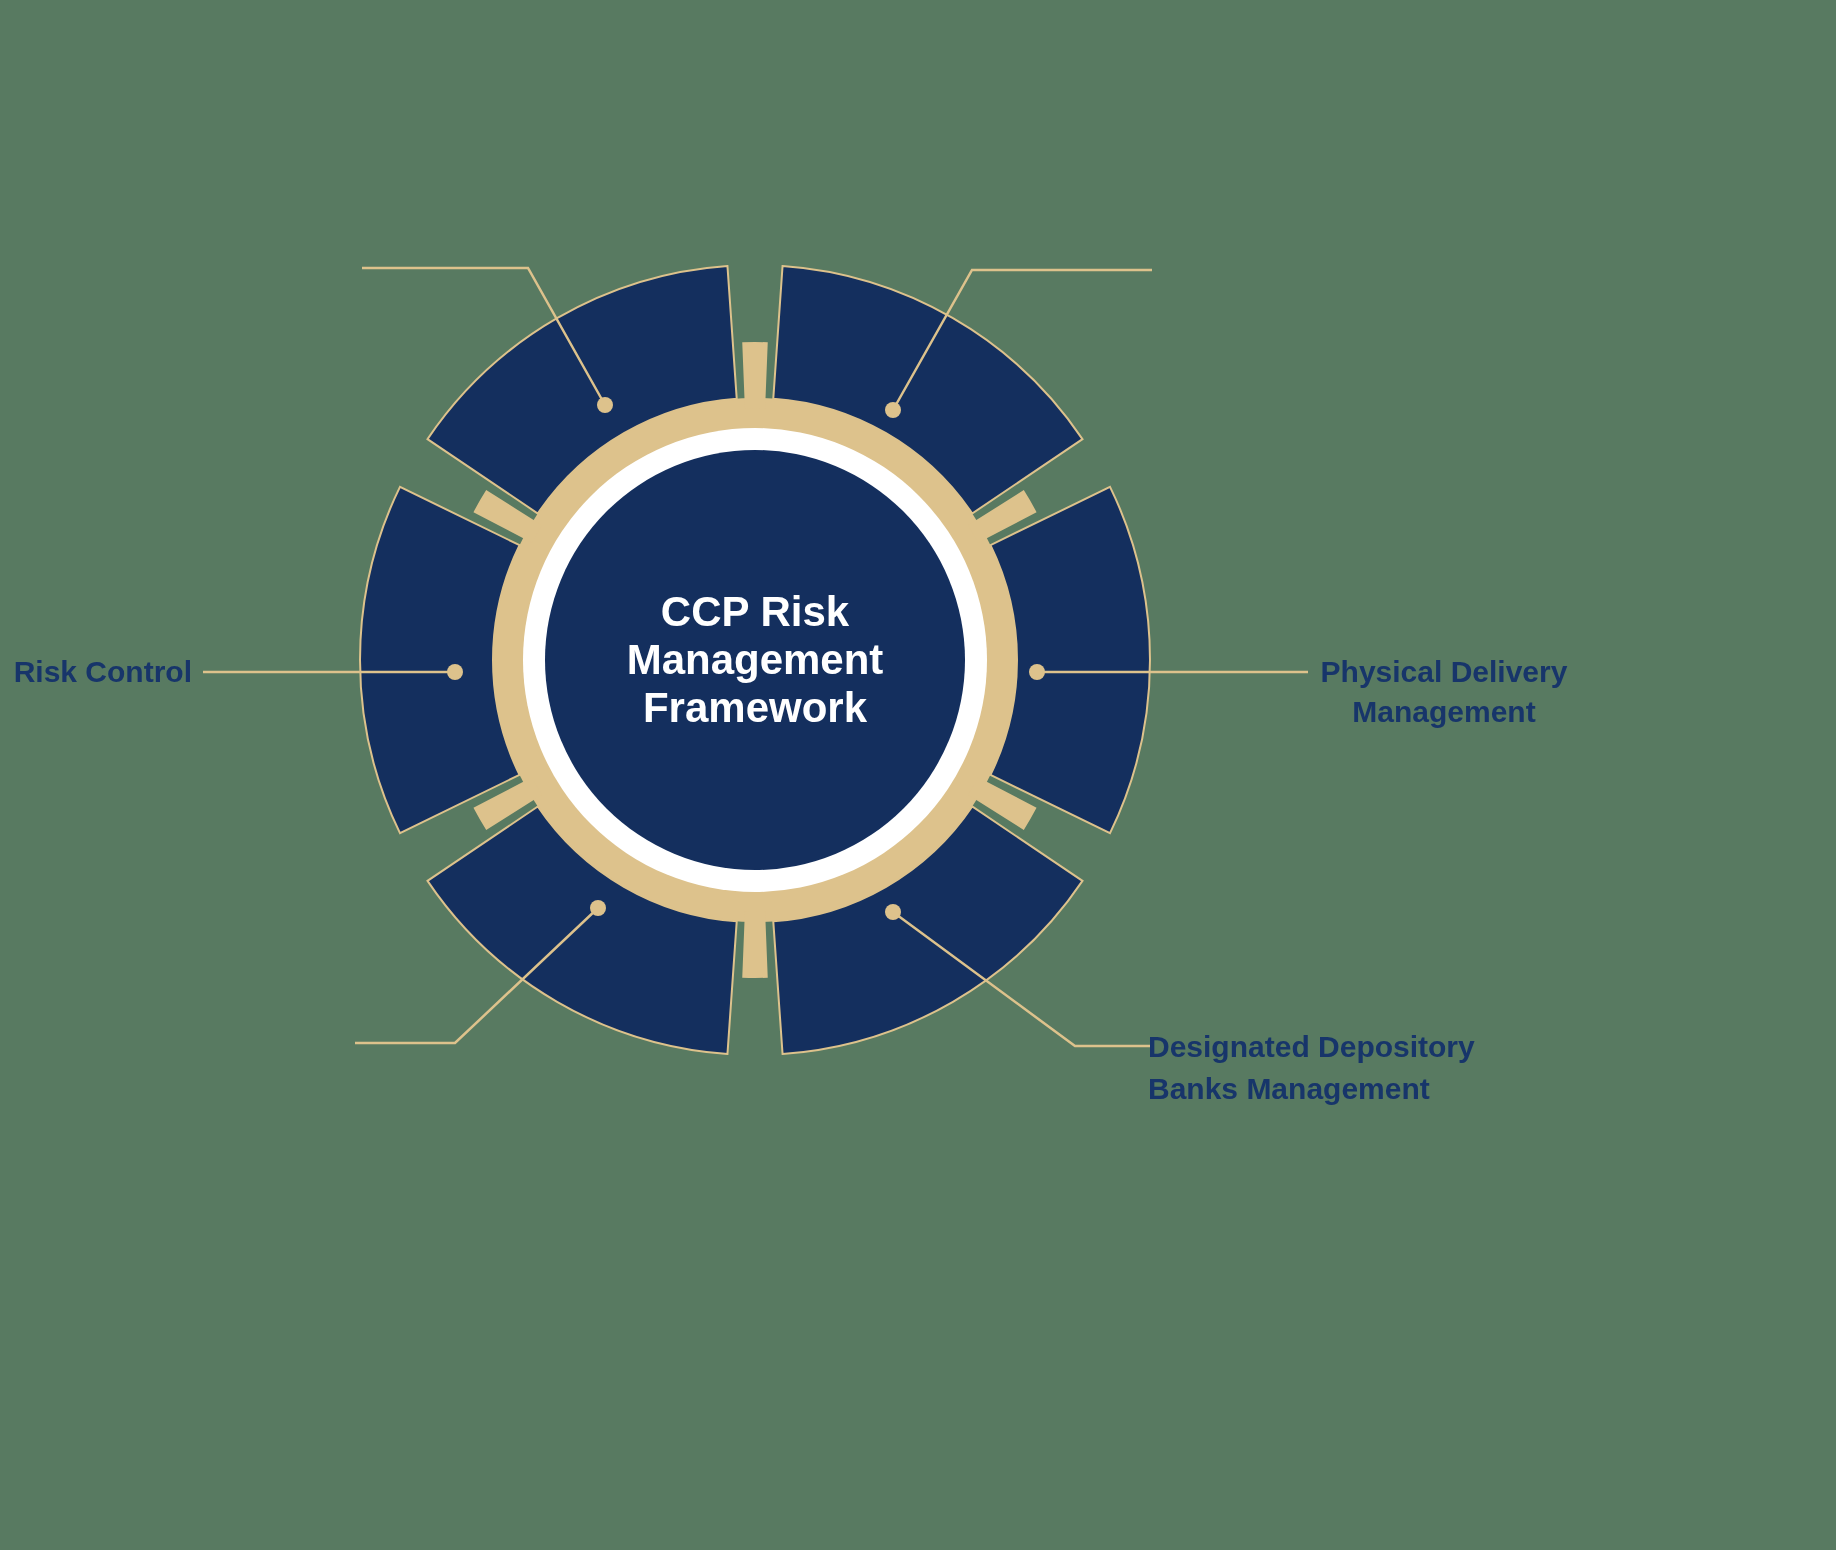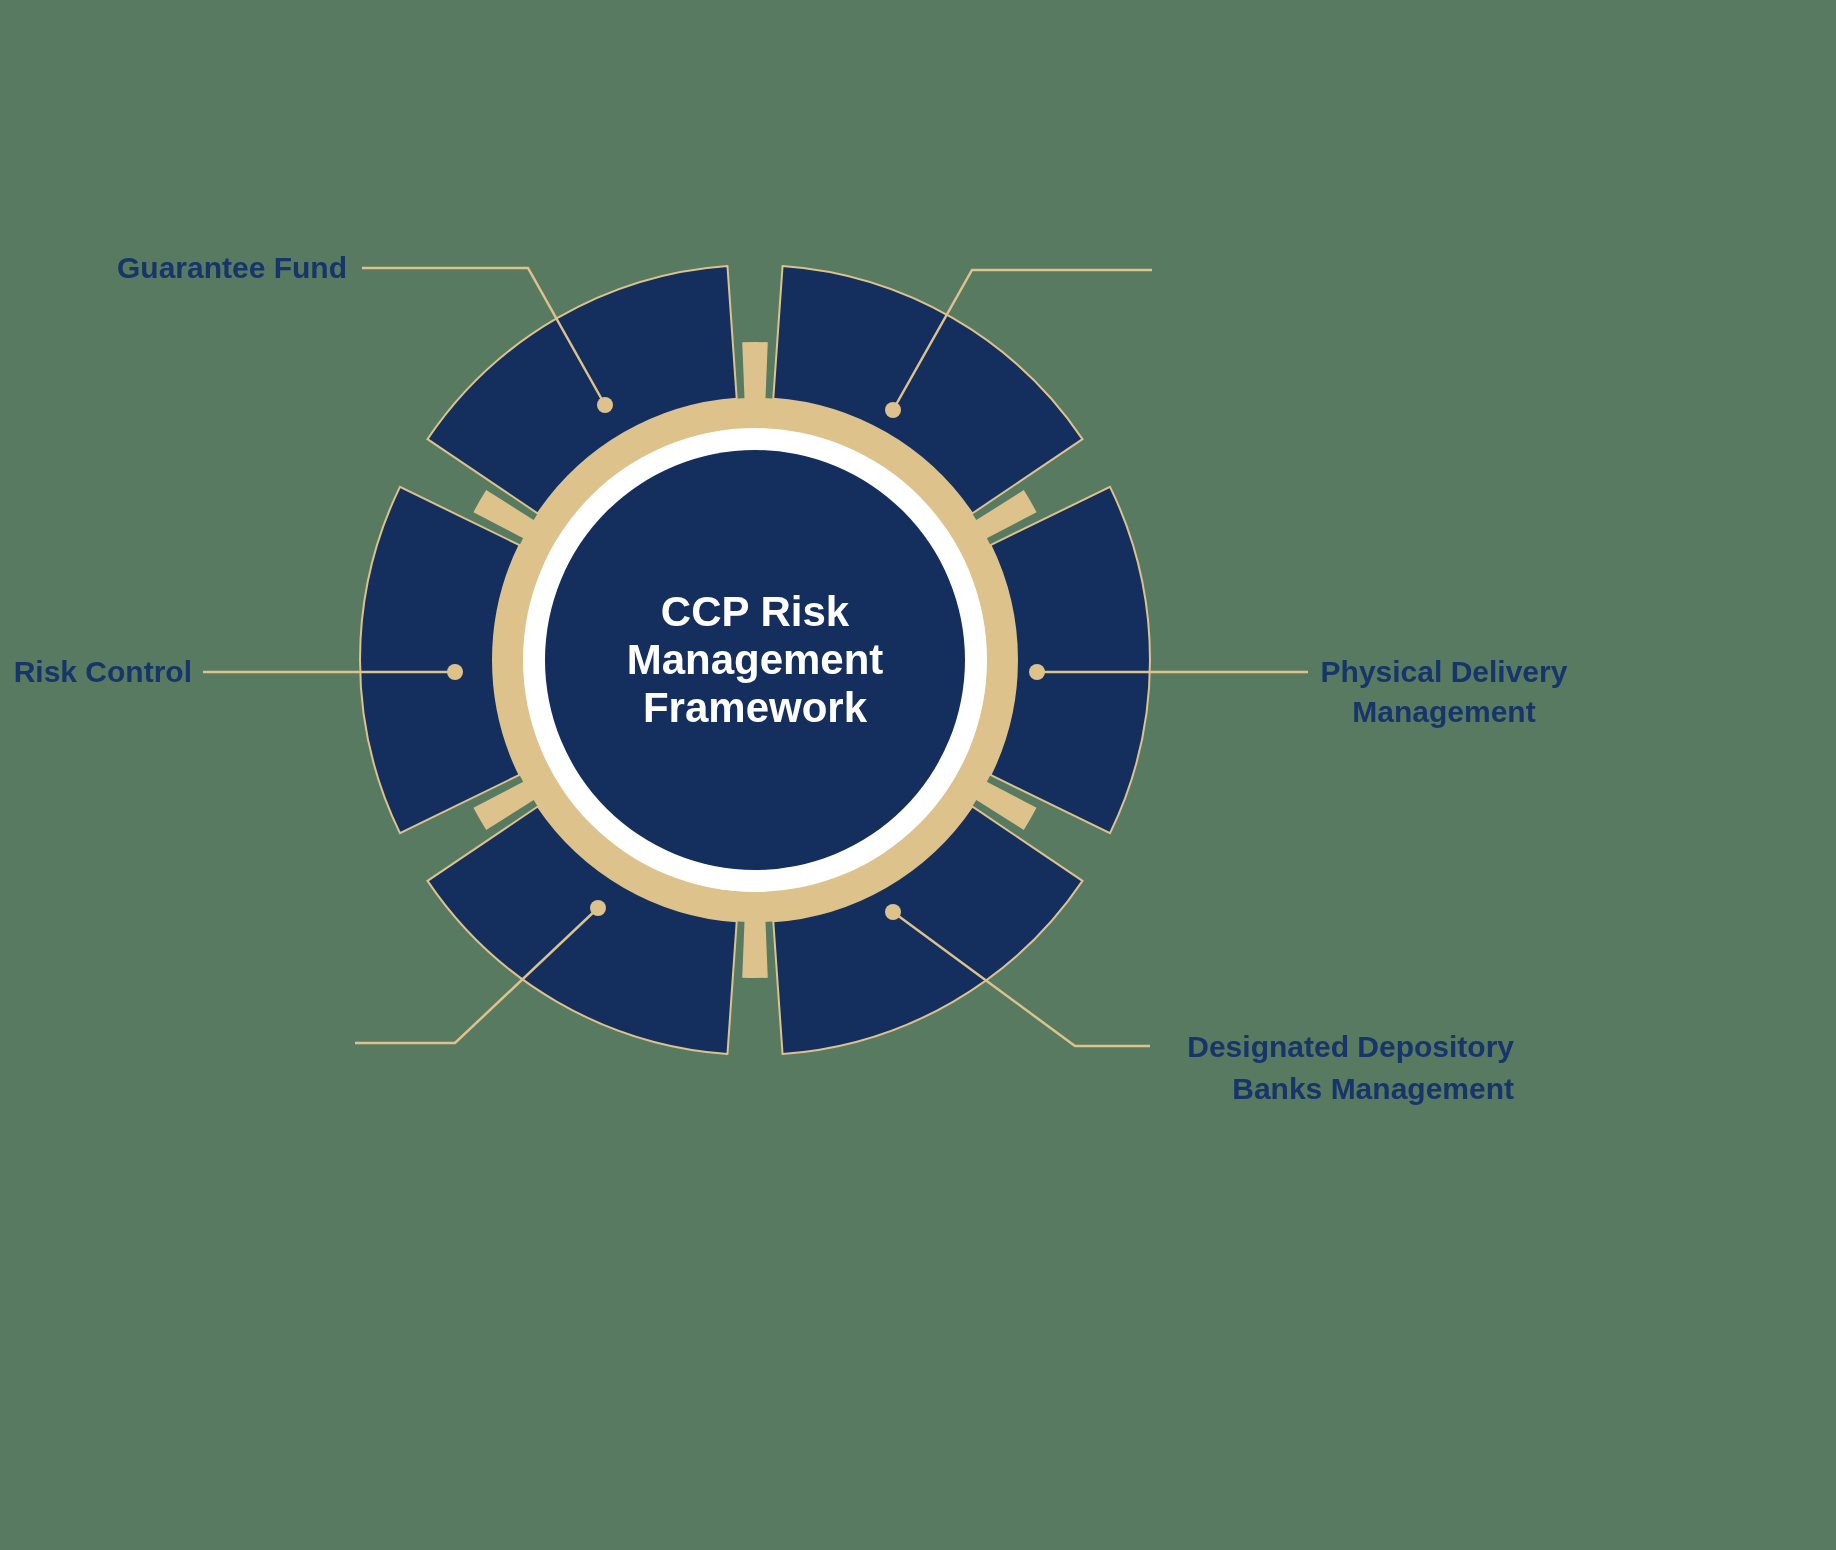--- a/index.html
+++ b/index.html
@@ -39,21 +39,21 @@
     left:545px;top:588px;width:420px;height:144px;
     display:flex;align-items:center;justify-content:center;
     text-align:center;
     color:var(--white);
     font-size:42px;font-weight:700;line-height:48px;
     white-space:pre-line;
   }
   #label-0{left:55px;  top:248px;  width:292px; text-align:right; line-height:40px;}
   #label-1{left:1158px;top:245px;  width:380px; text-align:center;}
   #label-2{left:1318px;top:652px;  width:252px; text-align:center;line-height:40px;}
-  #label-3{left:1148px;top:1026px; width:366px; text-align:right;line-height:42px;}
+  #label-3{left:1148px;top:1026px; width:366px; text-align:left;line-height:42px;}
   #label-4{left:36px;  top:1025px; width:314px; text-align:right; line-height:40px;}
   #label-5{left:0px;   top:652px;  width:192px; text-align:right; line-height:40px;}
 </style>
 </head>
 <body>
 
 <div class="canvas">
 
   <svg id="wheel" width="1836" height="1550" viewBox="0 0 1836 1550">
       <circle cx="755" cy="660" r="262" class="ring-gold"></circle>
@@ -82,21 +82,20 @@
       <polyline points="598,908 455,1043 355,1043" class="leader"></polyline>
       <circle cx="598" cy="908" r="8" class="dot"></circle>
       <polyline points="455,672 203,672" class="leader"></polyline>
       <circle cx="455" cy="672" r="8" class="dot"></circle>
     </svg>
 
   <div class="center-title">CCP Risk
 Management
 Framework</div>
 
-  <div class="seg-label" id="label-0">Guarantee Fund</div>
 
 
   <div class="seg-label" id="label-2">Physical Delivery
 Management</div>
 
   <div class="seg-label" id="label-3">Designated Depository
 Banks Management</div>
 
 
   <div class="seg-label" id="label-5">Risk Control</div>

